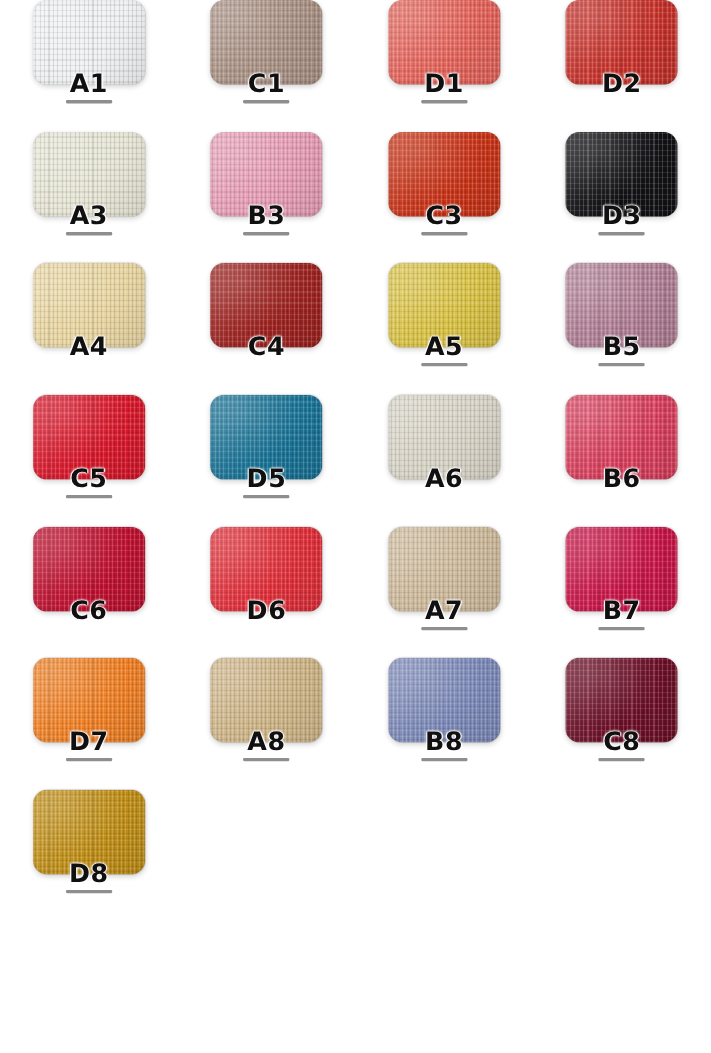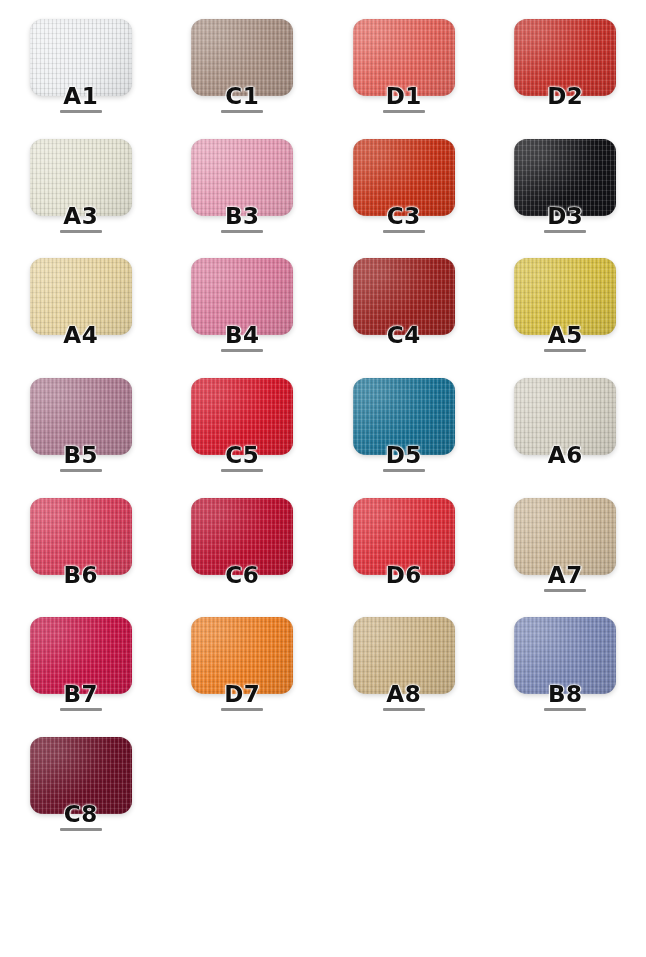--- a/index.html
+++ b/index.html
@@ -20,21 +20,21 @@
     grid-template-columns: repeat(4, 1fr);
     grid-template-rows: repeat(8, 1fr);
   }
 
   .swatch-cell {
     position: relative;
     display: flex;
     flex-direction: column;
     align-items: center;
     justify-content: flex-start;
-    padding-top: 19px;
+    padding-top: 0;
   }
 
   .chip-wrap {
     position: relative;
     width: 102px;
     height: 77px;
   }
 
   .chip {
     position: absolute;
@@ -227,32 +227,20 @@
           <div class="chip-edge"></div>
         </div>
       </div>
       <div class="label-block">
         <div class="label-text">A4</div>
         <div class="label-rule hidden"></div>
       </div>
     </div>
     <div class="swatch-cell">
       <div class="chip-wrap">
-        <div class="chip" title="B4" style="background-color: rgb(220, 126, 159);">
-          <div class="chip-sheen"></div>
-          <div class="chip-edge"></div>
-        </div>
-      </div>
-      <div class="label-block">
-        <div class="label-text">B4</div>
-        <div class="label-rule"></div>
-      </div>
-    </div>
-    <div class="swatch-cell">
-      <div class="chip-wrap">
         <div class="chip" title="C4" style="background-color: rgb(157, 35, 32);">
           <div class="chip-sheen"></div>
           <div class="chip-edge"></div>
         </div>
       </div>
       <div class="label-block">
         <div class="label-text">C4</div>
         <div class="label-rule hidden"></div>
       </div>
     </div>
@@ -417,13 +405,25 @@
         <div class="chip" title="C8" style="background-color: rgb(109, 16, 40);">
           <div class="chip-sheen"></div>
           <div class="chip-edge"></div>
         </div>
       </div>
       <div class="label-block">
         <div class="label-text">C8</div>
         <div class="label-rule"></div>
       </div>
     </div>
+    <div class="swatch-cell">
+      <div class="chip-wrap">
+        <div class="chip" title="D8" style="background-color: rgb(191, 142, 23);">
+          <div class="chip-sheen"></div>
+          <div class="chip-edge"></div>
+        </div>
+      </div>
+      <div class="label-block">
+        <div class="label-text">D8</div>
+        <div class="label-rule"></div>
+      </div>
+    </div>
   </div>
 
 </body></html>

